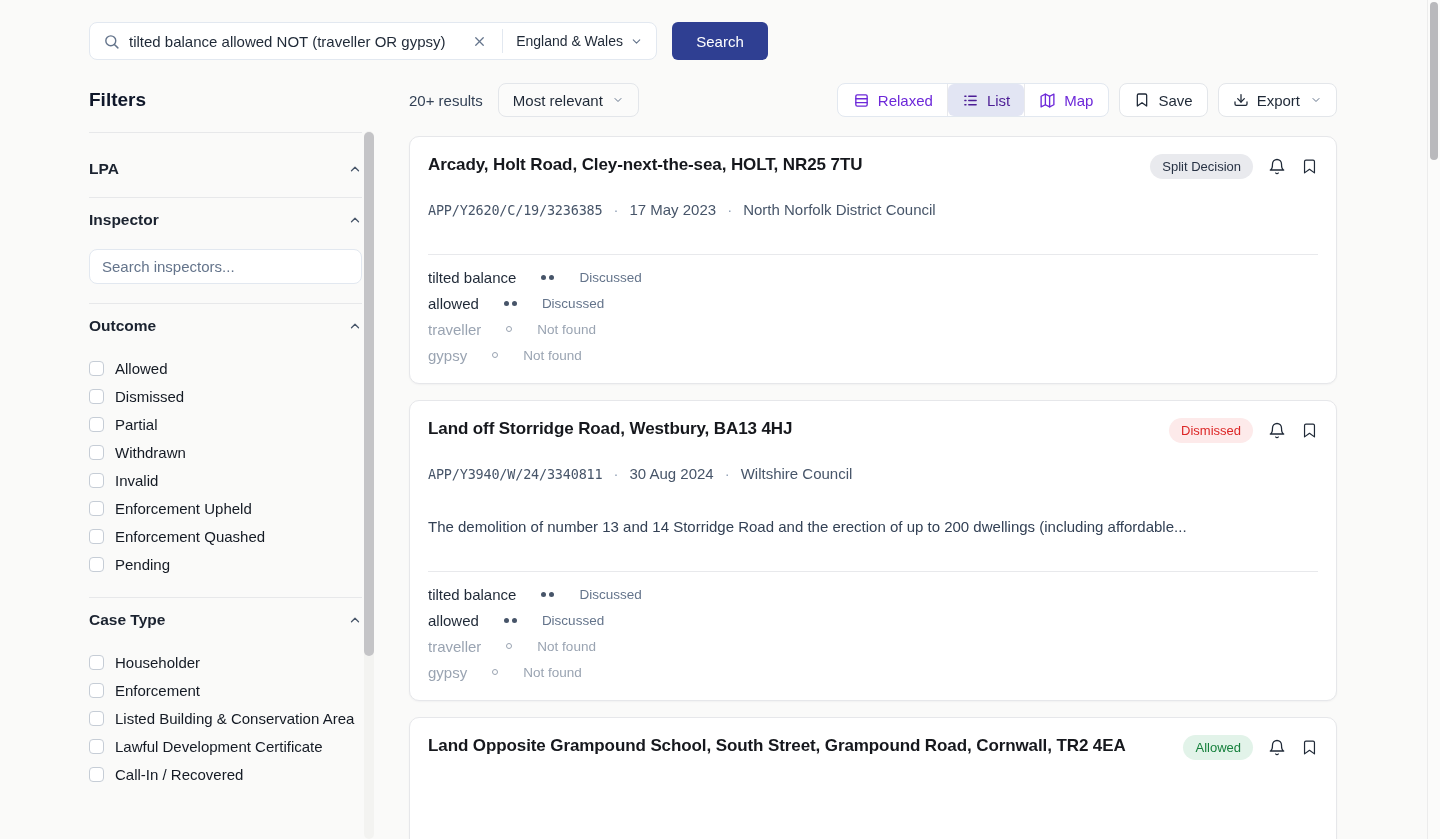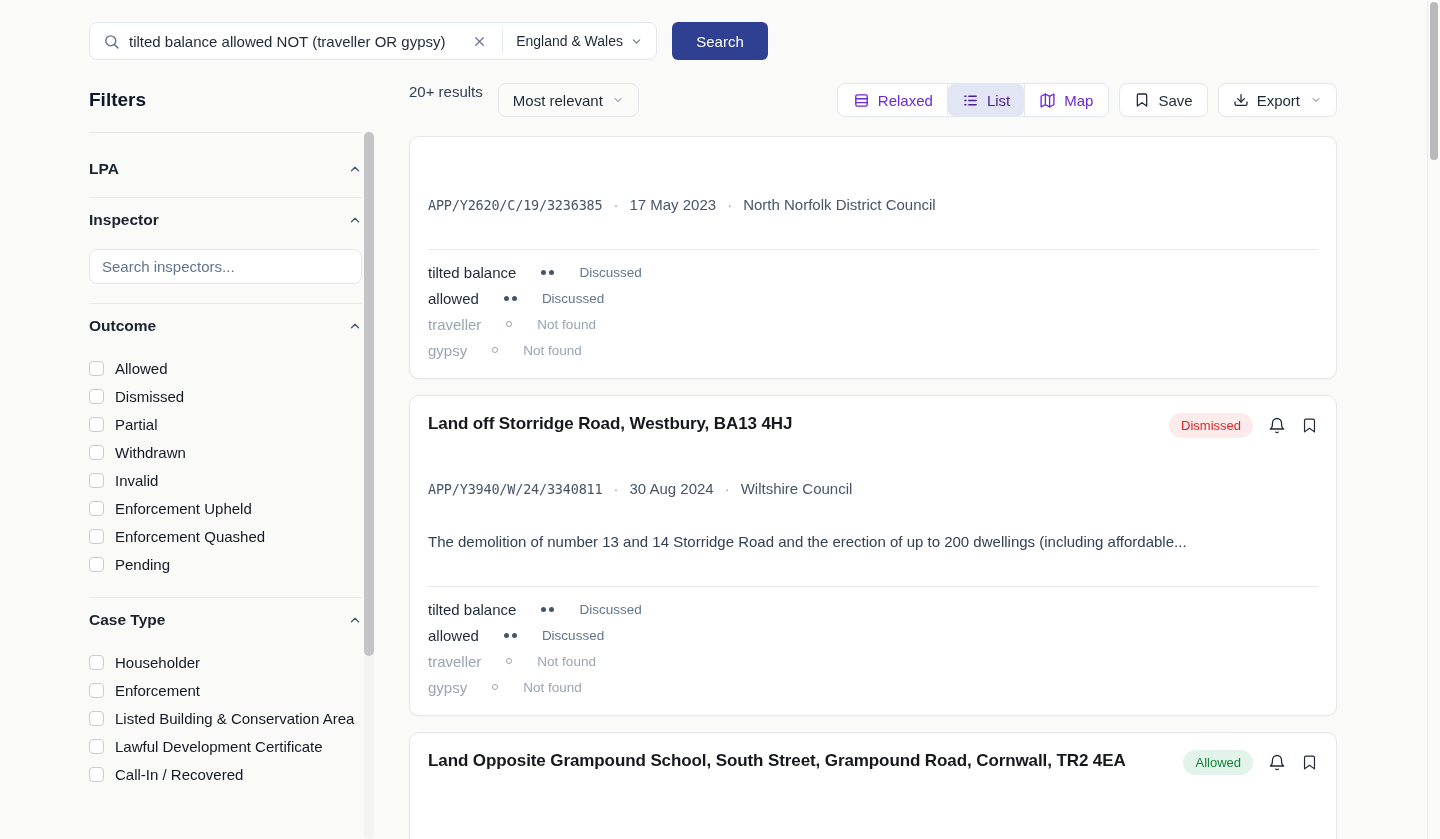--- a/index.html
+++ b/index.html
@@ -58,21 +58,21 @@
     background:#fff; flex-shrink:0;
   }
   .cb-label { margin-left:11px; font-size:15px; color:#141a24; white-space:nowrap; }
 
   .sb-track { position:absolute; left:364px; top:131px; width:10px; height:708px; background:#f3f3f1; border-radius:5px; }
   .sb-thumb { position:absolute; left:0; top:1px; width:10px; height:524px; background:#c4c4c7; border-radius:5px; }
 
   
   .main { position:absolute; left:409px; top:83px; width:928px; }
   .results-head { display:flex; align-items:center; justify-content:space-between; margin-bottom:19px; }
-  .rh-left { display:flex; align-items:flex-start; gap:15px; }
+  .rh-left { display:flex; align-items:center; gap:15px; }
   .results-count { font-size:15px; color:#334155; }
   .sort-btn {
     display:flex; align-items:center; gap:9px; padding:0 14px; height:34px;
     border:1px solid #e3e6ea; border-radius:8px; background:#fbfbfa;
     font-size:15px; color:#1f2937;
   }
   .sort-btn .chev { color:#64748b; }
   .rh-right { display:flex; align-items:center; gap:10px; }
   .seg-control {
     display:flex; align-items:center; height:34px; background:#fff;
@@ -95,21 +95,21 @@
     box-shadow:0 1px 2px rgba(16,24,40,.04);
   }
   .card-head { display:flex; justify-content:space-between; align-items:flex-start; gap:16px; }
   .card-title { font-size:17px; font-weight:600; color:#16181d; line-height:21px; letter-spacing:-.1px; }
   .head-actions { display:flex; align-items:center; gap:15px; flex-shrink:0; }
   .badge { border-radius:999px; padding:5px 12px; font-size:13px; font-weight:500; white-space:nowrap; }
   .badge-neutral { background:#e9eaee; color:#273244; }
   .badge-negative { background:#fdeaea; color:#dc2626; }
   .badge-positive { background:#e2f3e9; color:#16803c; }
   .icon-btn { color:#1f2937; display:flex; padding:0; }
-  .meta { margin-top:42px; display:flex; align-items:center; gap:11px; font-size:15px; color:#475569; }
+  .meta { margin-top:22px; display:flex; align-items:center; gap:11px; font-size:15px; color:#475569; }
   .ref { font-family:"DejaVu Sans Mono", monospace; font-size:13.5px; letter-spacing:-.2px; }
   .meta-dot { color:#94a3b8; }
   .desc { margin-top:36px; font-size:15px; color:#334155; }
   .term-divider { border:none; border-top:1px solid #e8e9ec; margin-top:36px; margin-bottom:9px; }
   .term-row { display:flex; align-items:center; gap:23px; height:26px; }
   .term { font-size:15px; }
   .term-row.found .term { color:#1f2937; font-weight:500; }
   .term-row.nf .term { color:#9aa4b2; }
   .dots { display:flex; align-items:center; gap:3px; margin:0 2px; }
   .dot { width:5px; height:5px; border-radius:50%; background:#475569; }
@@ -343,20 +343,37 @@
         <span class="chev">
           <svg width="12" height="12" viewBox="0 0 24 24" fill="none" stroke="currentColor" stroke-width="2" stroke-linecap="round" stroke-linejoin="round">
               <polyline points="6 9 12 15 18 9"></polyline>
             </svg>
         </span>
       </button>
     </div>
   </div>
 
   <article class="card">
+    <div class="card-head">
+      <h3 class="card-title">Arcady, Holt Road, Cley-next-the-sea, HOLT, NR25 7TU</h3>
+      <div class="head-actions">
+        <span class="badge badge-neutral">Split Decision</span>
+        <button class="icon-btn">
+          <svg width="18" height="18" viewBox="0 0 24 24" fill="none" stroke="currentColor" stroke-width="1.7" stroke-linecap="round" stroke-linejoin="round">
+              <path d="M18 8a6 6 0 0 0-12 0c0 7-3 8-3 8h18s-3-1-3-8"></path>
+              <path d="M13.7 20a2 2 0 0 1-3.4 0"></path>
+            </svg>
+        </button>
+        <button class="icon-btn">
+          <svg width="17" height="17" viewBox="0 0 24 24" fill="none" stroke="currentColor" stroke-width="1.7" stroke-linecap="round" stroke-linejoin="round">
+              <path d="M19 21l-7-5-7 5V5a2 2 0 0 1 2-2h10a2 2 0 0 1 2 2z"></path>
+            </svg>
+        </button>
+      </div>
+    </div>
     <div class="meta">
       <span class="ref">APP/Y2620/C/19/3236385</span>
       <span class="meta-dot">·</span>
       <span>17 May 2023</span>
       <span class="meta-dot">·</span>
       <span>North Norfolk District Council</span>
     </div>
     <hr class="term-divider">
     <div class="term-row found">
       <span class="term">tilted balance</span>

